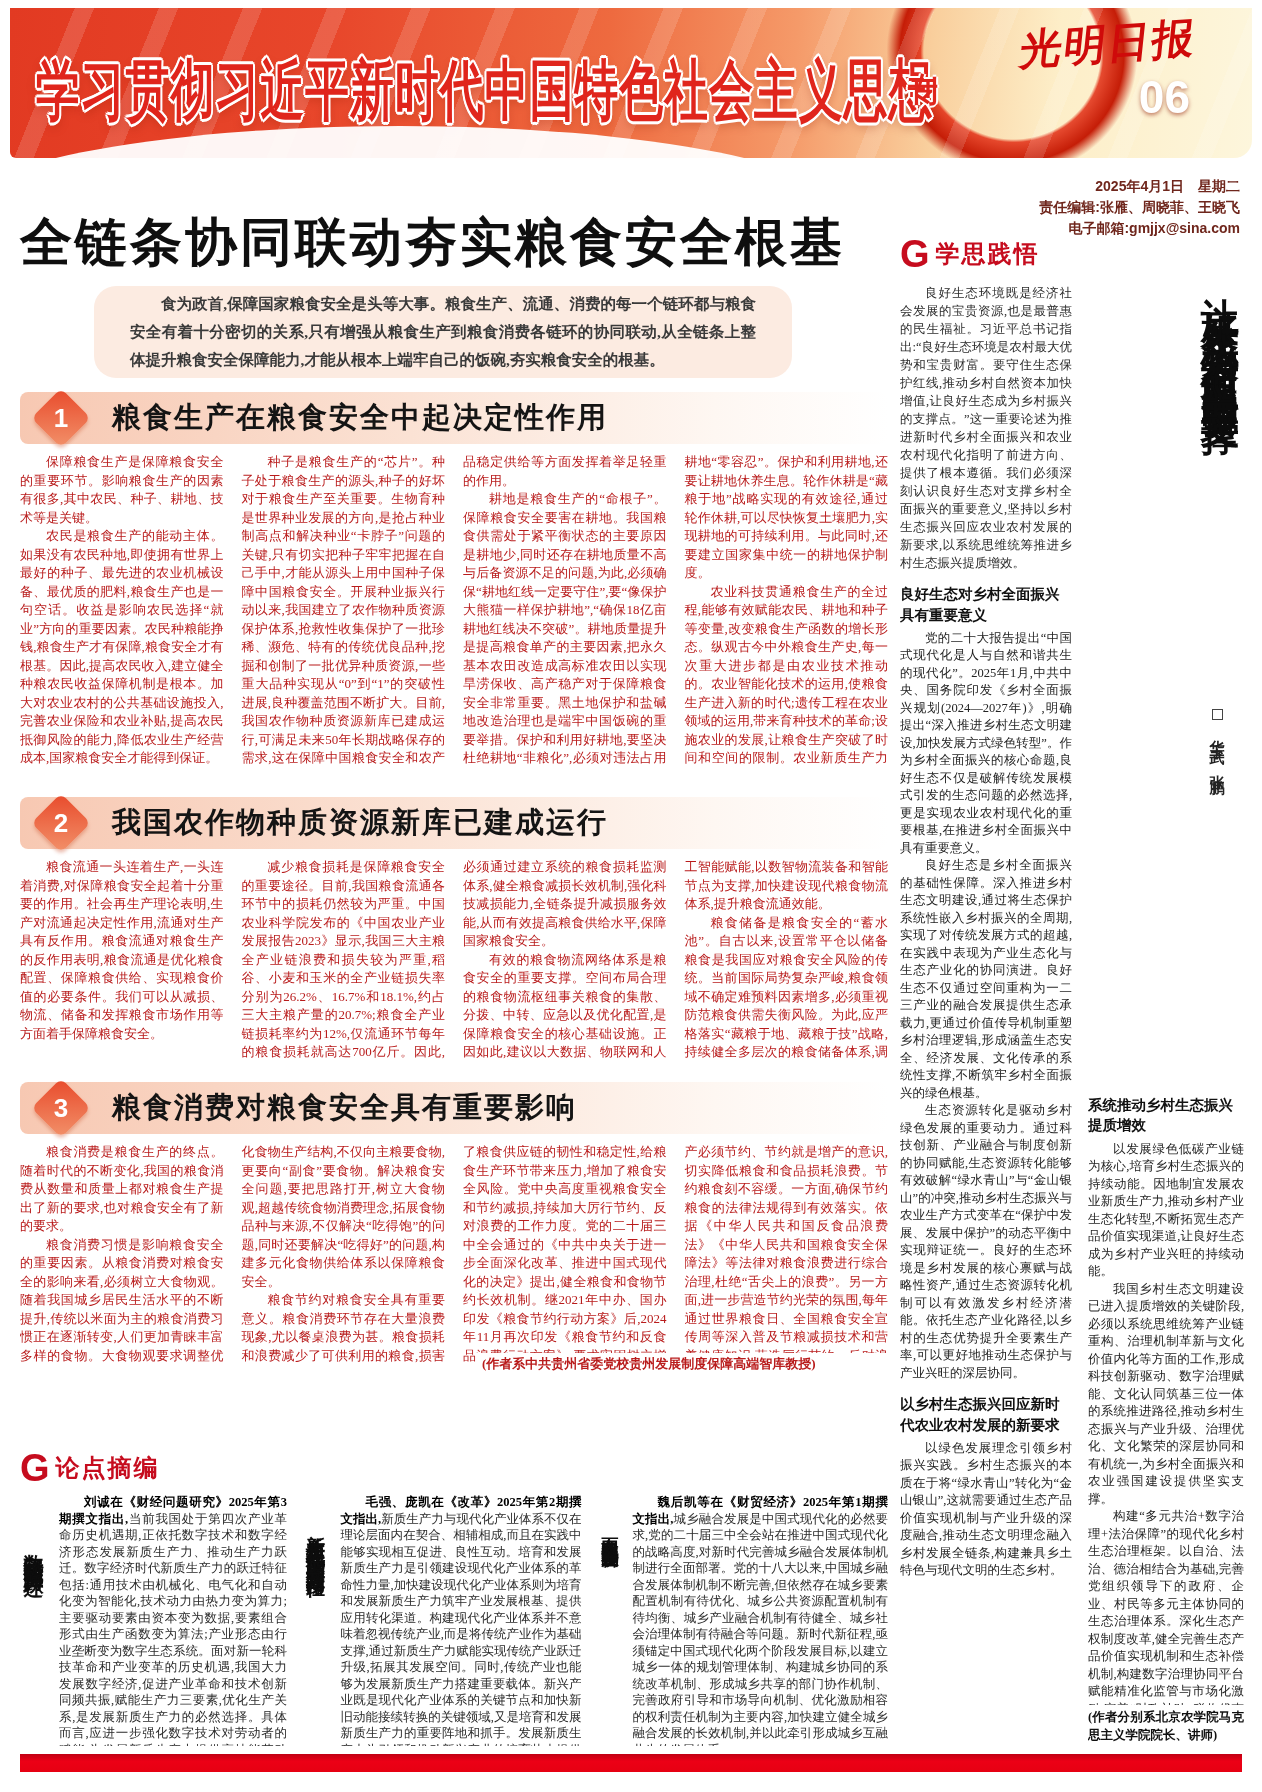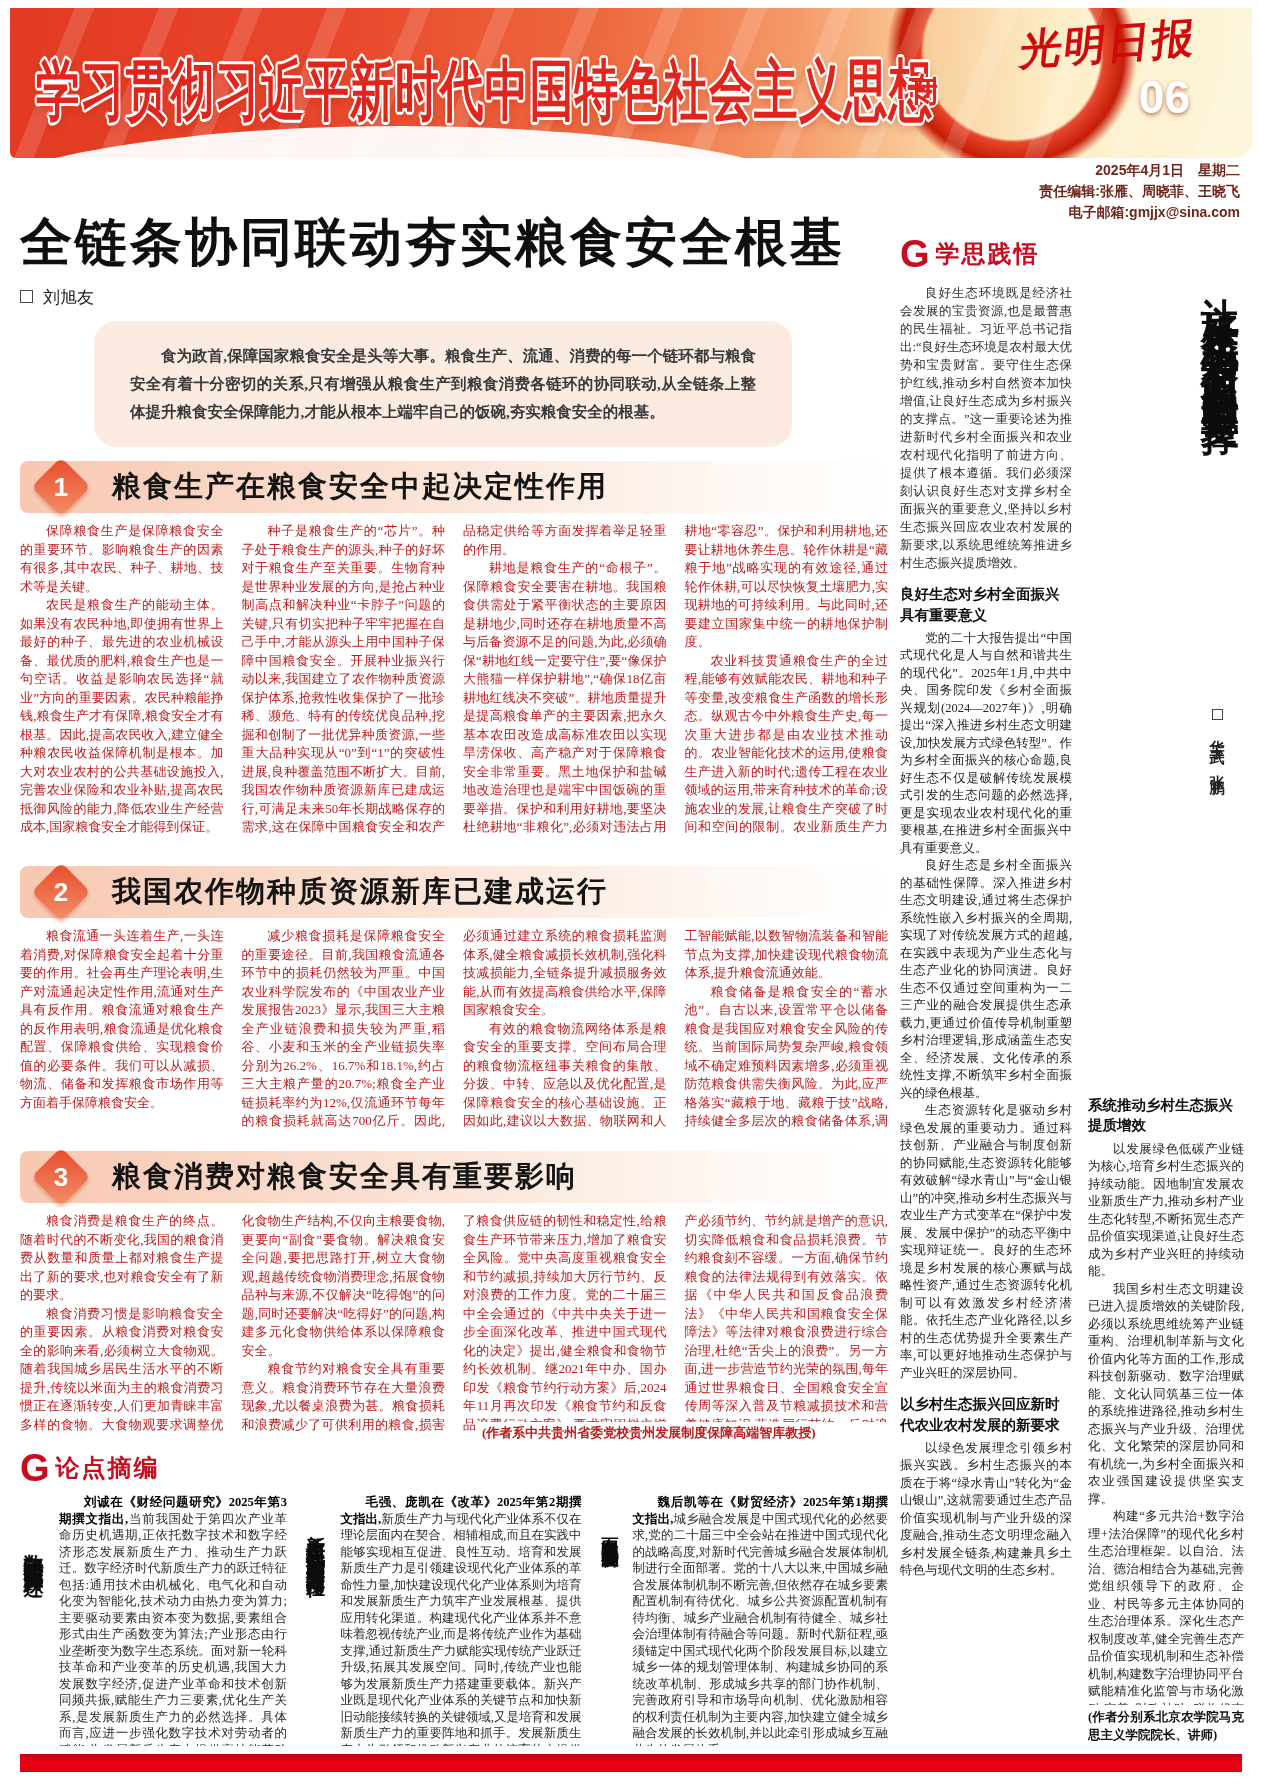--- a/index.html
+++ b/index.html
@@ -24,29 +24,29 @@
     color:#e0251c; transform:scaleX(.66); transform-origin:left center;
     text-shadow:-3px 0 0 #fff,3px 0 0 #fff,0 -3px 0 #fff,0 3px 0 #fff,-2px -2px 0 #fff,2px -2px 0 #fff,-2px 2px 0 #fff,2px 2px 0 #fff,0 5px 12px rgba(150,30,5,.35); }
   .banner-tag { position:absolute; left:892px; top:40px; writing-mode:vertical-rl;
     font-family:"Liberation Sans", sans-serif; font-weight:900; font-size:30px; color:#e0251c; letter-spacing:4px;
     text-shadow:-2px 0 0 #fff,2px 0 0 #fff,0 -2px 0 #fff,0 2px 0 #fff; }
   .np-logo { position:absolute; right:56px; top:8px; font-size:42px; font-weight:900; color:#cf0a0a;
     transform:rotate(-4deg) skewX(-10deg); letter-spacing:2px; }
   .page-no { position:absolute; right:62px; top:62px; font-family:"Liberation Sans",sans-serif;
     font-weight:700; font-size:46px; color:#ffffff; text-shadow:0 2px 4px rgba(140,20,0,.55); }
 
-  .dateblock { position:absolute; right:22px; top:160px; text-align:right;
+  .dateblock { position:absolute; right:22px; top:176px; text-align:right;
     font-family:"Liberation Sans", sans-serif; font-weight:700; font-size:14px; line-height:1.5; color:#6f261c; }
 
   
   .main-article { position:absolute; left:20px; top:212px; width:868px; }
   .headline { font-size:52px; font-weight:900; letter-spacing:3px; color:#0f0f0f; line-height:1.2; white-space:nowrap; }
   .byline { margin-top:12px; font-size:17px; color:#222; }
   .byline .sq { display:inline-block; width:13px; height:13px; border:1.5px solid #444; margin-right:10px; }
-  .leadbox { margin:12px 96px 0 74px; background:#fcebe1; border-radius:22px; padding:21px 36px; }
+  .leadbox { margin:12px 96px 0 74px; background:#fcebe1; border-radius:22px; padding:4px 36px; }
   .leadbox p { font-size:15.5px; font-weight:700; line-height:1.8; color:#3a3a3a; text-indent:2em; text-align:justify; }
 
   .sec { margin-top:14px; }
   .sec-head { position:relative; height:52px; margin-top:12px; border-radius:8px;
     background:linear-gradient(90deg,#f7c8b2 0%,#fbe2d4 45%,#fef7f2 80%,#ffffff 100%);
     display:flex; align-items:center; padding-left:92px; }
   .diamond { position:absolute; left:20px; top:50%; width:42px; height:42px; transform:translateY(-50%) rotate(45deg);
     background:linear-gradient(135deg,#e84a2b,#f2916a); border-radius:7px; box-shadow:2px 2px 4px rgba(200,70,30,.35); }
   .diamond i { position:absolute; inset:0; display:flex; align-items:center; justify-content:center;
     transform:rotate(-45deg); font-style:normal; font-family:"Liberation Sans",sans-serif;
@@ -108,23 +108,20 @@
   </header>
 
   <div class="dateblock">
     <div>2025年4月1日　星期二</div>
     <div>责任编辑:张雁、周晓菲、王晓飞</div>
     <div>电子邮箱:gmjjx@sina.com</div>
   </div>
 
   <main class="main-article">
     <h2 class="headline">全链条协同联动夯实粮食安全根基</h2>
-    <div class="byline">
-      <span class="sq"></span><span>刘旭友</span>
-    </div>
     <div class="leadbox">
       <p>食为政首,保障国家粮食安全是头等大事。粮食生产、流通、消费的每一个链环都与粮食安全有着十分密切的关系,只有增强从粮食生产到粮食消费各链环的协同联动,从全链条上整体提升粮食安全保障能力,才能从根本上端牢自己的饭碗,夯实粮食安全的根基。</p>
     </div>
 
     <section class="sec">
       <div class="sec-head">
         <span class="diamond">
             <i>1</i>
           </span>
         <span class="sec-title">粮食生产在粮食安全中起决定性作用</span>

